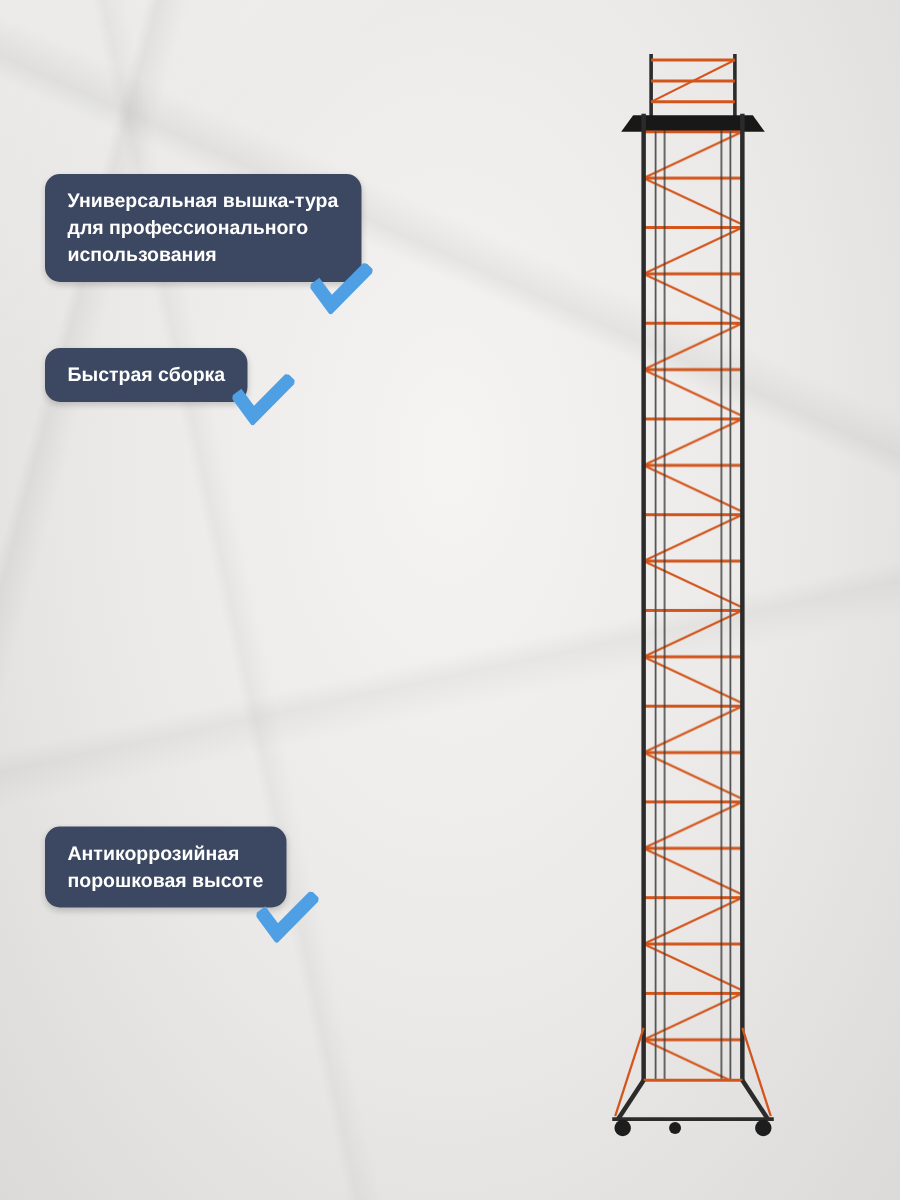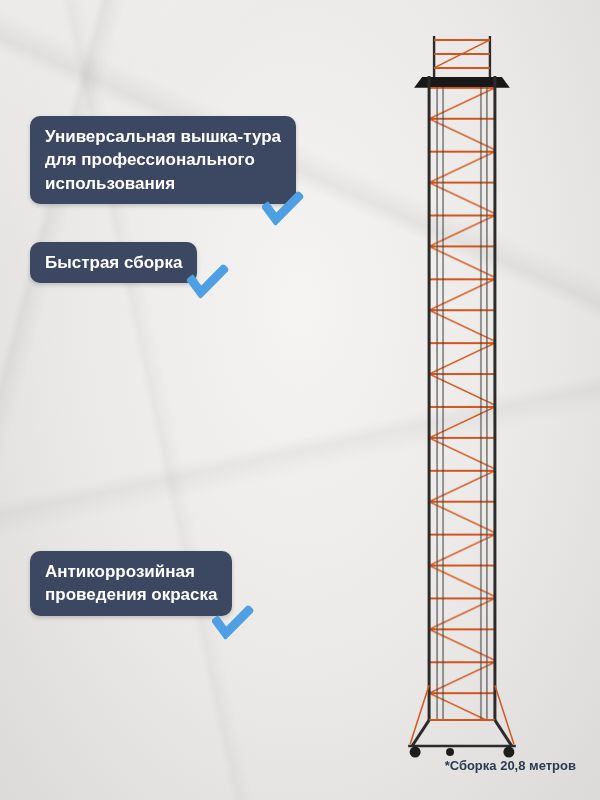--- a/index.html
+++ b/index.html
@@ -13,31 +13,31 @@
       linear-gradient(24deg,  rgba(255,255,255,0) 70%, rgba(140,140,140,.12) 71.5%, rgba(255,255,255,0) 74%),
       linear-gradient(135deg, rgba(255,255,255,.35) 0%, rgba(255,255,255,0) 20%),
       radial-gradient(ellipse at 50% 38%, #f5f4f2 0%, #eae9e7 55%, #dbdad8 100%);
   }
   .feature{position:absolute;}
   .badge{
     display:inline-block;
     background:#3c4861;
     color:#ffffff;
     font-weight:bold;
-    font-size:17px;
+    font-size:13px;
     line-height:1.38;
     padding:9px 15px;
     border-radius:10px;
     white-space:pre-line;
     box-shadow:0 2px 4px rgba(0,0,0,.18);
   }
   .check{position:absolute;width:40px;height:36px;}
   .check svg{display:block;}
   .f1{left:30px;top:116px;}
-  .f2{left:30px;top:242px;}
+  .f2{left:30px;top:232px;}
   .f3{left:30px;top:337px;}
   .f4{left:30px;top:432px;}
   .f5{left:30px;top:551px;}
   .f1 .check{right:-6px;bottom:-22px;transform:rotate(6deg);}
   .f2 .check{right:-30px;bottom:-16px;transform:rotate(6deg);}
   .f3 .check{right:-32px;bottom:-10px;transform:rotate(6deg);}
   .f4 .check{right:-22px;bottom:-22px;transform:rotate(6deg);}
   .f5 .check{right:-20px;bottom:-24px;transform:rotate(6deg);}
   #tower{position:absolute;left:402px;top:32px;width:120px;height:728px;}
   #footnote{
@@ -67,21 +67,21 @@
       <svg width="40" height="36" viewBox="0 0 40 36">
           <path d="M5 19 L15 30 L35 5" fill="none" stroke="#4e9fe3" stroke-width="9" stroke-linecap="square"></path>
         </svg>
     </span>
   </div>
 
 
 
   <div class="feature f5">
     <span class="badge">Антикоррозийная
-проведения окраска</span>
+порошковая высоте</span>
     <span class="check">
       <svg width="40" height="36" viewBox="0 0 40 36">
           <path d="M5 19 L15 30 L35 5" fill="none" stroke="#4e9fe3" stroke-width="9" stroke-linecap="square"></path>
         </svg>
     </span>
   </div>
 
   <div id="tower">
     <svg width="120" height="728" viewBox="0 0 120 730">
       <defs>
@@ -120,15 +120,14 @@
         <line x1="27" y1="655" x2="8" y2="714" stroke="#d4551b" stroke-width="1.5"></line>
         <line x1="93" y1="655" x2="112" y2="714" stroke="#d4551b" stroke-width="1.5"></line>
         <line x1="6" y1="716" x2="114" y2="716" stroke="#2b2b2b" stroke-width="2.5"></line>
         <circle cx="13" cy="722" r="5.5" fill="#1d1d1d"></circle>
         <circle cx="48" cy="722" r="4" fill="#1d1d1d"></circle>
         <circle cx="107" cy="722" r="5.5" fill="#1d1d1d"></circle>
       </g>
     </svg>
   </div>
 
-  <div id="footnote">*Сборка 20,8 метров</div>
 
 </div>
 
 </body></html>

